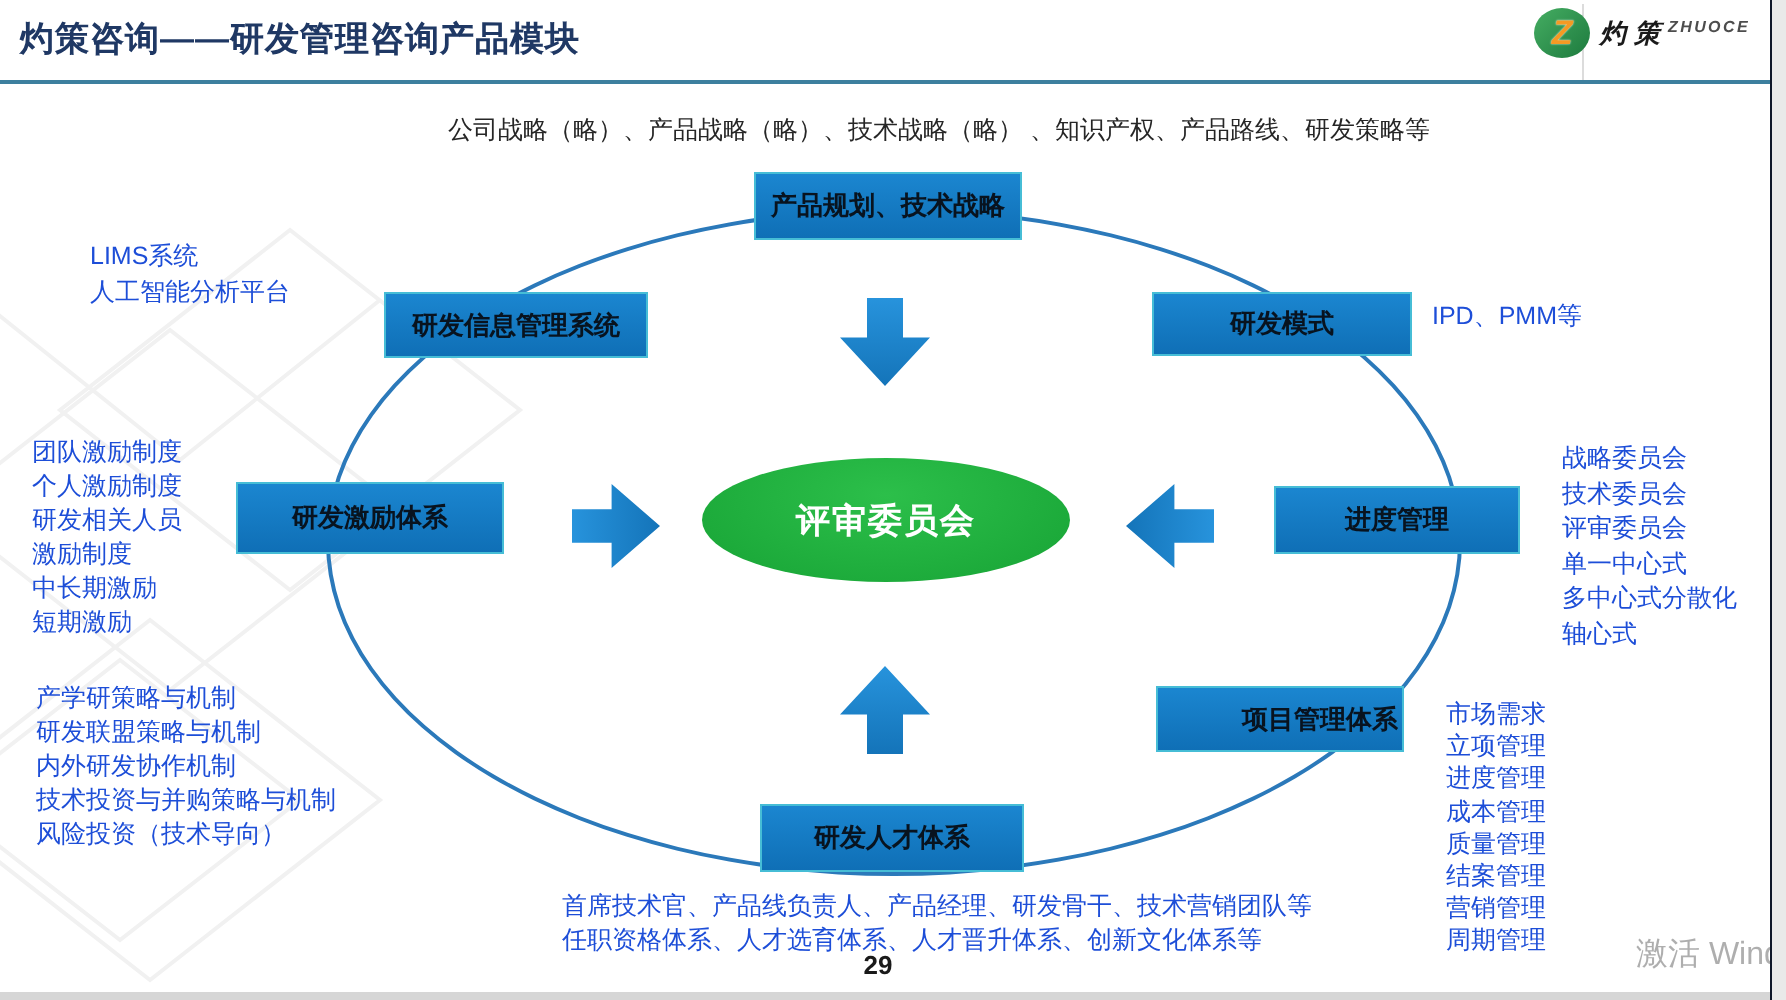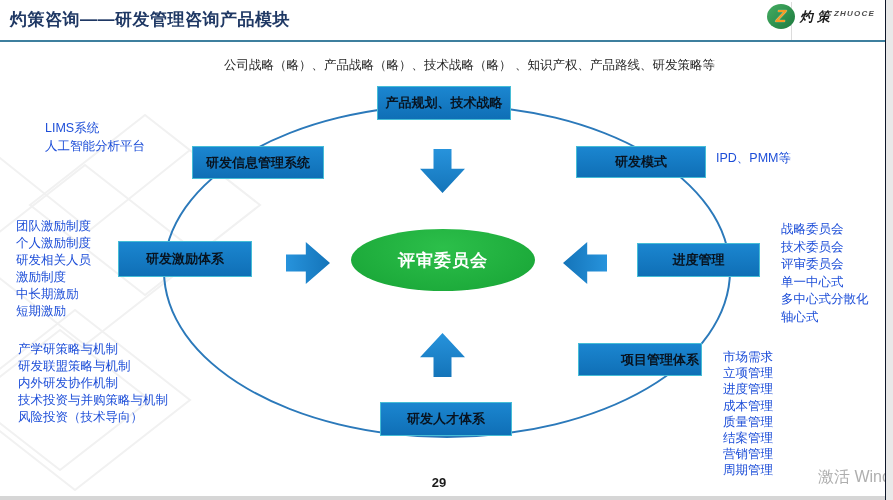--- a/index.html
+++ b/index.html
@@ -133,18 +133,20 @@
 多中心式分散化
 轴心式</div>
   <div class="note" style="left:723px;top:349px;line-height:16.2px;">市场需求
 立项管理
 进度管理
 成本管理
 质量管理
 结案管理
 营销管理
 周期管理</div>
+  <div class="note" style="left:281px;top:445px;">首席技术官、产品线负责人、产品经理、研发骨干、技术营销团队等
+任职资格体系、人才选育体系、人才晋升体系、创新文化体系等</div>
 
   <div class="page-number">29</div>
   <div class="watermark">激活 Windows</div>
   <div class="bottom-strip"></div>
 
 </div>
 
 </body></html>

